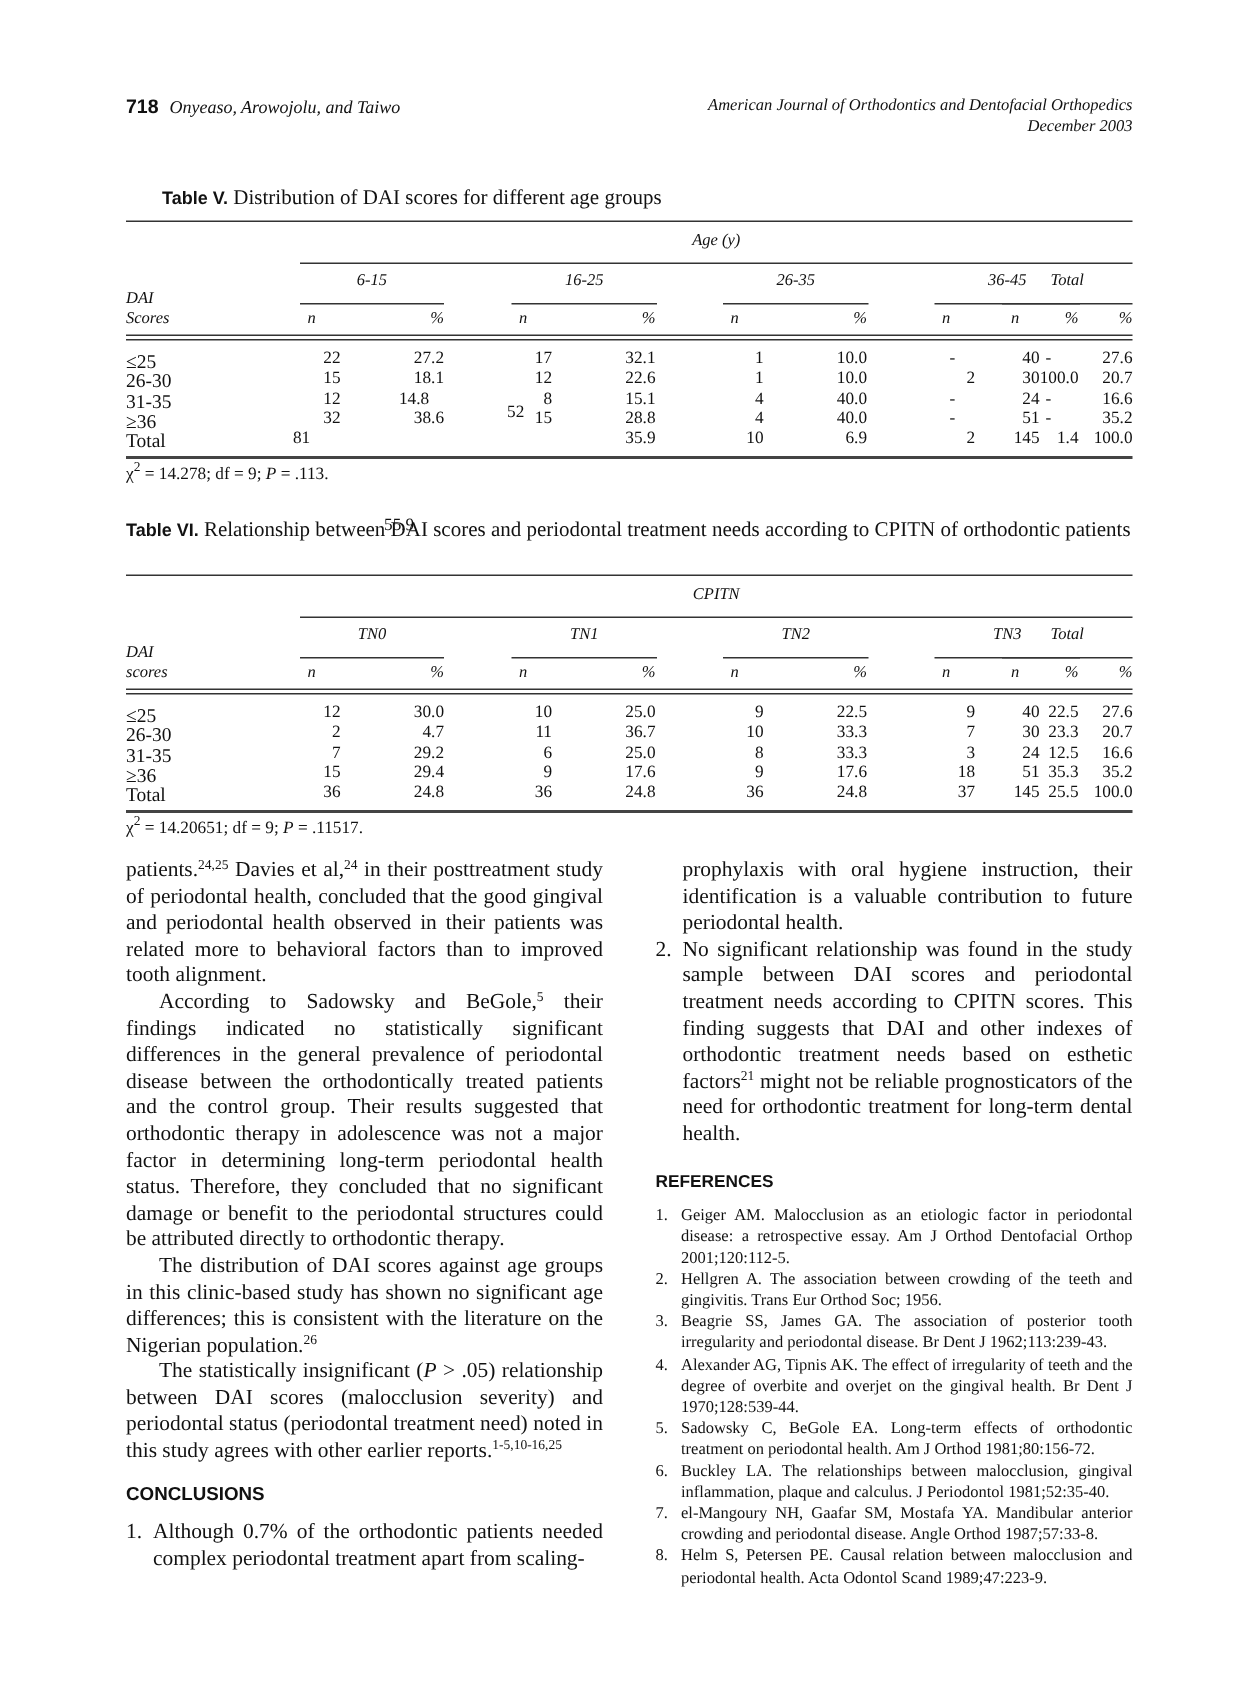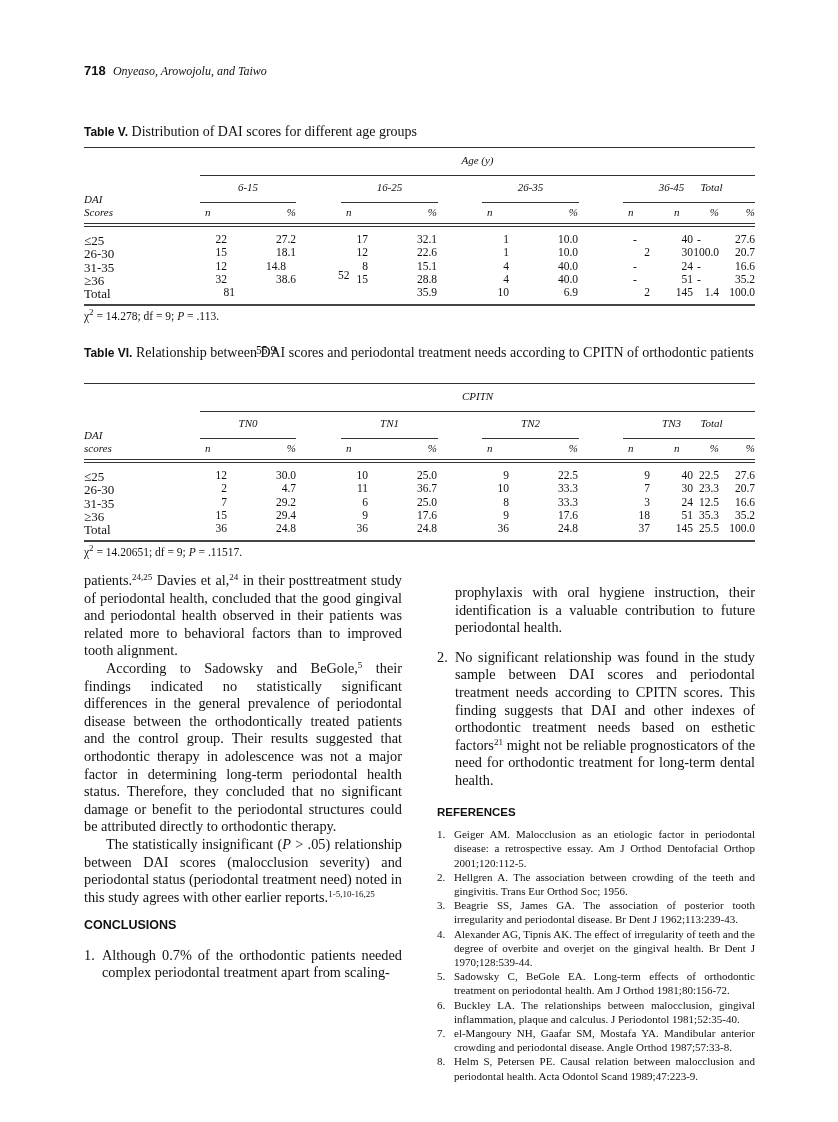--- a/index.html
+++ b/index.html
@@ -20,38 +20,42 @@
   .hcell { position: absolute; font-style: italic; font-size: 11px; text-align: center; }
   .cell { position: absolute; font-size: 11.5px; text-align: right; }
   .rowlabel { position: absolute; font-size: 13px; left: 0; }
   .stat-note { position: absolute; left: 0; font-size: 11.5px; }
 
   .col { position: absolute; font-size: 14.3px; line-height: 17.6px; text-align: justify; }
   .col p { margin: 0; }
   .indent { text-indent: 22px; }
   sup { font-size: 9px; line-height: 0; vertical-align: 5px; }
   .sec-head { font-family: "Liberation Sans", sans-serif; font-weight: bold; font-size: 12.5px; margin: 0; }
-  .num-item { position: relative; padding-left: 18px; margin-top: 12px; }
+  .num-item { position: relative; padding-left: 18px; }
   .num-item .n { position: absolute; left: 0; top: 0; }
   .ref { position: relative; padding-left: 17px; font-size: 11px; line-height: 14.2px; text-align: justify; }
   .ref .n { position: absolute; left: 0; top: 0; }
 </style>
 </head>
 <body>
 
 <div class="page">
 
   <div class="running-head">
     <div class="rh-left">
       <span class="pg">718</span>
       <span class="authors">Onyeaso, Arowojolu, and Taiwo</span>
     </div>
-  </div>
-
-  <div class="table-caption" style="top:124px;">
+    <div class="rh-right">
+      <div>American Journal of Orthodontics and Dentofacial Orthopedics</div>
+      <div>December 2003</div>
+    </div>
+  </div>
+
+  <div class="table-caption" style="top:124px;margin-left:24px;">
     <span class="lbl">Table V.</span>
     <span>Distribution of DAI scores for different age groups</span>
   </div>
   <div id="t5">
       <div class="hdr-top-rule" style="top:147px;"></div>
       <div class="hcell" style="top:154px; left:116px; width:555px;">Age (y)</div>
       <div class="rule-thin" style="top:175px; left:116px; width:555px;"></div>
       <div class="hcell" style="top:181px; left:116px; width:96px;">6-15</div>
       <div class="rule-thin" style="top:202px; left:116px; width:96px;"></div>
       <div class="hcell" style="top:206px; left:121px; text-align:left;">n</div>
@@ -113,21 +117,21 @@
       <div class="cell" style="top:272.9px; left:172px; width:40px; text-align:right;">38.6</div>
       <div class="cell" style="top:272.9px; left:254px; width:30px; text-align:right;">15</div>
       <div class="cell" style="top:272.9px; left:313px; width:40px; text-align:right;">28.8</div>
       <div class="cell" style="top:272.9px; left:395px; width:30px; text-align:right;">4</div>
       <div class="cell" style="top:272.9px; left:454px; width:40px; text-align:right;">40.0</div>
       <div class="cell" style="top:272.9px; left:536px; width:30px; text-align:center;">-</div>
       <div class="cell" style="top:272.9px; left:595px; width:40px; text-align:center;">-</div>
       <div class="cell" style="top:272.9px; left:579px; width:30px; text-align:right;">51</div>
       <div class="cell" style="top:272.9px; left:631px; width:40px; text-align:right;">35.2</div>
       <div class="rowlabel" style="top:286.2px;">Total</div>
-      <div class="cell" style="top:286.2px; left:121px; width:30px; text-align:right;">81</div>
+      <div class="cell" style="top:286.2px; left:102px; width:30px; text-align:center;">81</div>
       <div class="cell" style="top:304px; left:172px; width:40px; text-align:left;margin-top:40px;">55.9</div>
       <div class="cell" style="top:269px; left:254px; width:30px; text-align:left;">52</div>
       <div class="cell" style="top:286.2px; left:313px; width:40px; text-align:right;">35.9</div>
       <div class="cell" style="top:286.2px; left:395px; width:30px; text-align:right;">10</div>
       <div class="cell" style="top:286.2px; left:454px; width:40px; text-align:right;">6.9</div>
       <div class="cell" style="top:286.2px; left:536px; width:30px; text-align:right;">2</div>
       <div class="cell" style="top:286.2px; left:595px; width:40px; text-align:right;">1.4</div>
       <div class="cell" style="top:286.2px; left:579px; width:30px; text-align:right;">145</div>
       <div class="cell" style="top:286.2px; left:631px; width:40px; text-align:right;">100.0</div>
       <div class="rule-thick" style="top:303.5px;"></div>
@@ -220,20 +224,21 @@
       <div class="cell" style="top:522.2px; left:595px; width:40px; text-align:right;">25.5</div>
       <div class="cell" style="top:522.2px; left:579px; width:30px; text-align:right;">145</div>
       <div class="cell" style="top:522.2px; left:631px; width:40px; text-align:right;">100.0</div>
       <div class="rule-thick" style="top:539.5px;"></div>
       <div class="stat-note" style="top:545.5px;">χ<sup>2</sup> = 14.20651; df = 9; <i>P</i> = .11517.</div>
     </div>
 
   <div class="col" style="left:0; top:572px; width:318px;">
     <p><span>patients.</span><sup>24,25</sup><span> Davies et al,</span><sup>24</sup><span> in their posttreatment study of periodontal health, concluded that the good gingival and periodontal health observed in their patients was related more to behavioral factors than to improved tooth alignment.</span></p>
     <p class="indent"><span>According to Sadowsky and BeGole,</span><sup>5</sup><span> their findings indicated no statistically significant differences in the general prevalence of periodontal disease between the orthodontically treated patients and the control group. Their results suggested that orthodontic therapy in adolescence was not a major factor in determining long-term periodontal health status. Therefore, they concluded that no significant damage or benefit to the periodontal structures could be attributed directly to orthodontic therapy.</span></p>
+    <p class="indent"><span>The distribution of DAI scores against age groups in this clinic-based study has shown no significant age differences; this is consistent with the literature on the Nigerian population.</span><sup>26</sup></p>
     <p class="indent"><span>The statistically insignificant (</span><i>P</i><span> &gt; .05) relationship between DAI scores (malocclusion severity) and periodontal status (periodontal treatment need) noted in this study agrees with other earlier reports.</span><sup>1-5,10-16,25</sup></p>
     <p class="sec-head" style="margin-top:11px; margin-bottom:8px;">CONCLUSIONS</p>
     <div class="num-item">
       <span class="n">1.</span>
       <span>Although 0.7% of the orthodontic patients needed complex periodontal treatment apart from scaling-</span>
     </div>
   </div>
 
   <div class="col" style="left:353px; top:572px; width:318px;">
     <div class="num-item">

